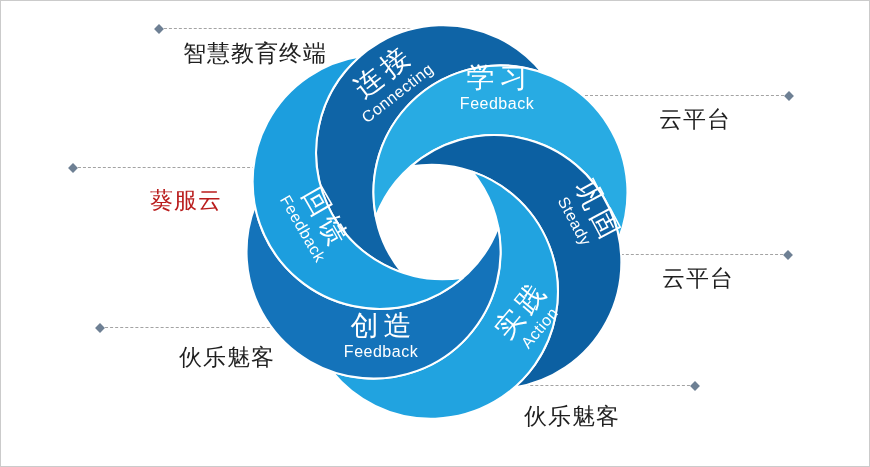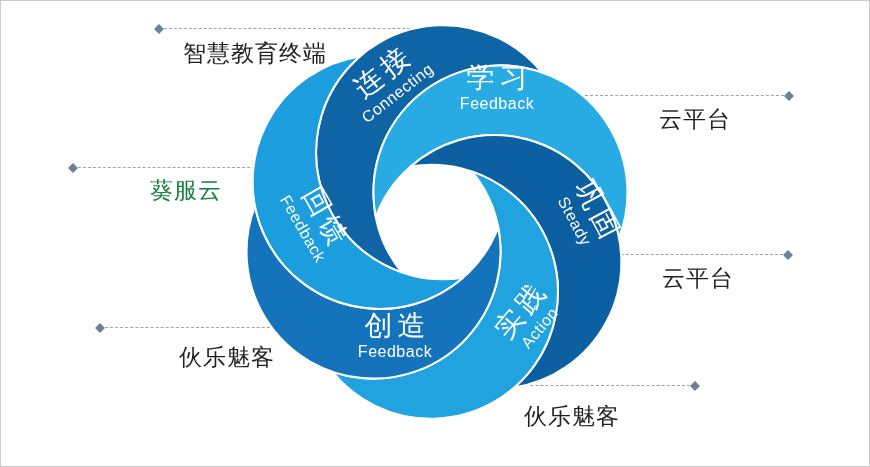--- a/index.html
+++ b/index.html
@@ -48,21 +48,21 @@
 
   <div>
     <div class="callout-line" style="left: 585px; top: 95px; width: 204px; border-top-color: rgb(163, 163, 163);"></div>
     <div class="callout-diamond" style="left: 789px; top: 96px; background: rgb(110, 128, 148);"></div>
     <div class="callout-text" style="left: 695px; top: 119px; color: rgb(31, 31, 31);">云平台</div>
   </div>
 
   <div>
     <div class="callout-line" style="left: 73px; top: 167px; width: 197px; border-top-color: rgb(163, 163, 163);"></div>
     <div class="callout-diamond" style="left: 73px; top: 168px; background: rgb(110, 128, 148);"></div>
-    <div class="callout-text" style="left: 186px; top: 190px; color: #15803d;">葵服云</div>
+    <div class="callout-text" style="left: 186px; top: 200px; color: #b91c1c;">葵服云</div>
   </div>
 
   <div>
     <div class="callout-line" style="left: 596px; top: 254px; width: 192px; border-top-color: rgb(163, 163, 163);"></div>
     <div class="callout-diamond" style="left: 788px; top: 255px; background: rgb(110, 128, 148);"></div>
     <div class="callout-text" style="left: 698px; top: 278px; color: rgb(31, 31, 31);">云平台</div>
   </div>
 
   <div>
     <div class="callout-line" style="left: 100px; top: 327px; width: 195px; border-top-color: rgb(163, 163, 163);"></div>
@@ -100,21 +100,21 @@
   <div class="seg-label" style="left: 588px; top: 214px; transform: translate(-50%, -50%) rotate(62deg);">
     <span class="zh">巩固</span>
     <span class="en">Steady</span>
   </div>
 
   <div class="seg-label" style="left: 528px; top: 318px; transform: translate(-50%, -50%) rotate(-50deg);">
     <span class="zh">实践</span>
     <span class="en">Action</span>
   </div>
 
-  <div class="seg-label" style="left: 395px; top: 336px; transform: translate(-50%, -50%) rotate(0deg);">
+  <div class="seg-label" style="left: 381px; top: 336px; transform: translate(-50%, -50%) rotate(0deg);">
     <span class="zh">创造</span>
     <span class="en">Feedback</span>
   </div>
 
   <div class="seg-label" style="left: 316px; top: 221px; transform: translate(-50%, -50%) rotate(60deg);">
     <span class="zh">回馈</span>
     <span class="en">Feedback</span>
   </div>
 </div>
 

